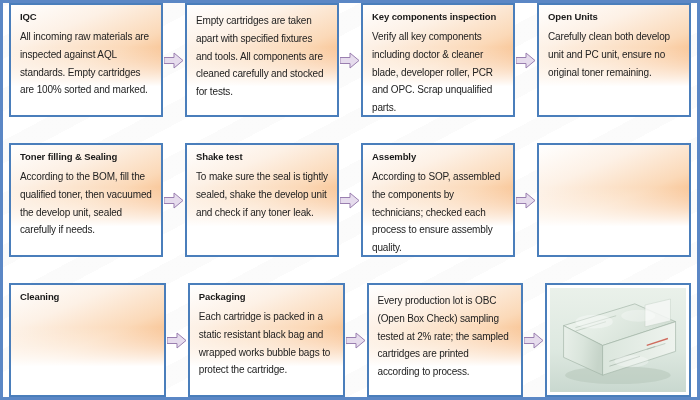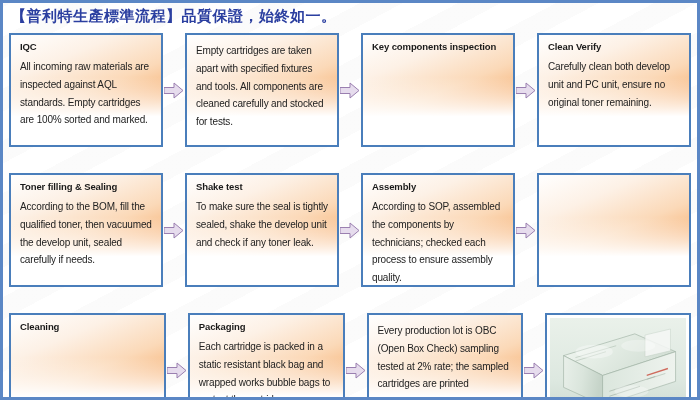--- a/index.html
+++ b/index.html
@@ -144,21 +144,20 @@
 
   .photo svg { display: block; width: 100%; height: 100%; }
 </style>
 </head>
 <body>
 
 <div class="page">
 
   <div class="watermark"></div>
 
-  <div class="title-bar">【普利特生產標準流程】品質保證，始終如一。</div>
 
   <div class="grid">
 
     <div class="row">
 
       <div class="cell">
         <div class="cell-inner">
           <div class="cell-title">IQC</div>
           <div class="cell-body">All incoming raw materials are inspected against AQL standards. Empty cartridges are 100% sorted and marked.</div>
         </div>
@@ -182,34 +181,35 @@
         <span>
           <svg width="20" height="17" viewBox="0 0 20 17">
             <polygon points="0,5.5 10,5.5 10,1 19,8.5 10,16 10,11.5 0,11.5" fill="#e6dced" stroke="#9a7fb0" stroke-width="1"></polygon>
           </svg>
         </span>
       </div>
 
       <div class="cell">
         <div class="cell-inner">
           <div class="cell-title">Key components inspection</div>
-        </div>
-      </div>
-
-      <div class="arrow">
-        <span>
-          <svg width="20" height="17" viewBox="0 0 20 17">
-            <polygon points="0,5.5 10,5.5 10,1 19,8.5 10,16 10,11.5 0,11.5" fill="#e6dced" stroke="#9a7fb0" stroke-width="1"></polygon>
-          </svg>
-        </span>
-      </div>
-
-      <div class="cell">
-        <div class="cell-inner">
-          <div class="cell-title">Clean Verify</div>
+          <div class="cell-body">Verify all key components including doctor &amp; cleaner blade, developer roller, PCR and OPC. Scrap unqualified parts.</div>
+        </div>
+      </div>
+
+      <div class="arrow">
+        <span>
+          <svg width="20" height="17" viewBox="0 0 20 17">
+            <polygon points="0,5.5 10,5.5 10,1 19,8.5 10,16 10,11.5 0,11.5" fill="#e6dced" stroke="#9a7fb0" stroke-width="1"></polygon>
+          </svg>
+        </span>
+      </div>
+
+      <div class="cell">
+        <div class="cell-inner">
+          <div class="cell-title">Open Units</div>
           <div class="cell-body">Carefully clean both develop unit and PC unit, ensure no original toner remaining.</div>
         </div>
       </div>
 
     </div>
 
     <div class="row">
 
       <div class="cell">
         <div class="cell-inner">

